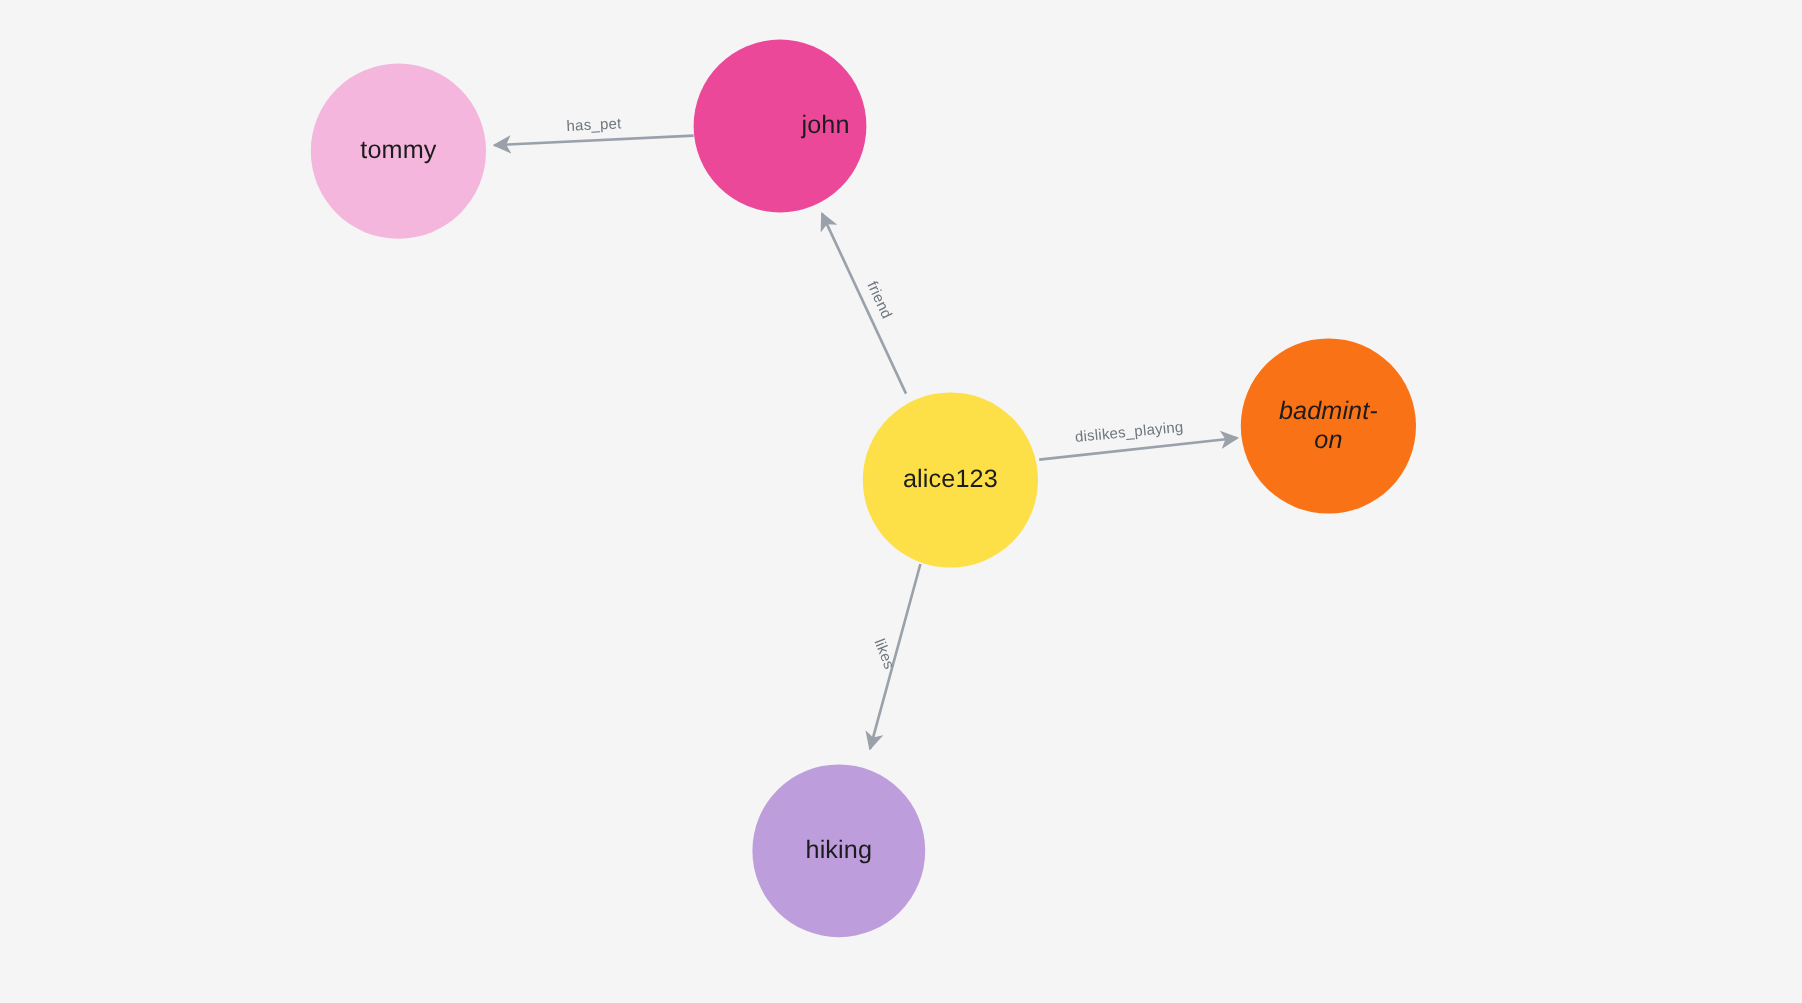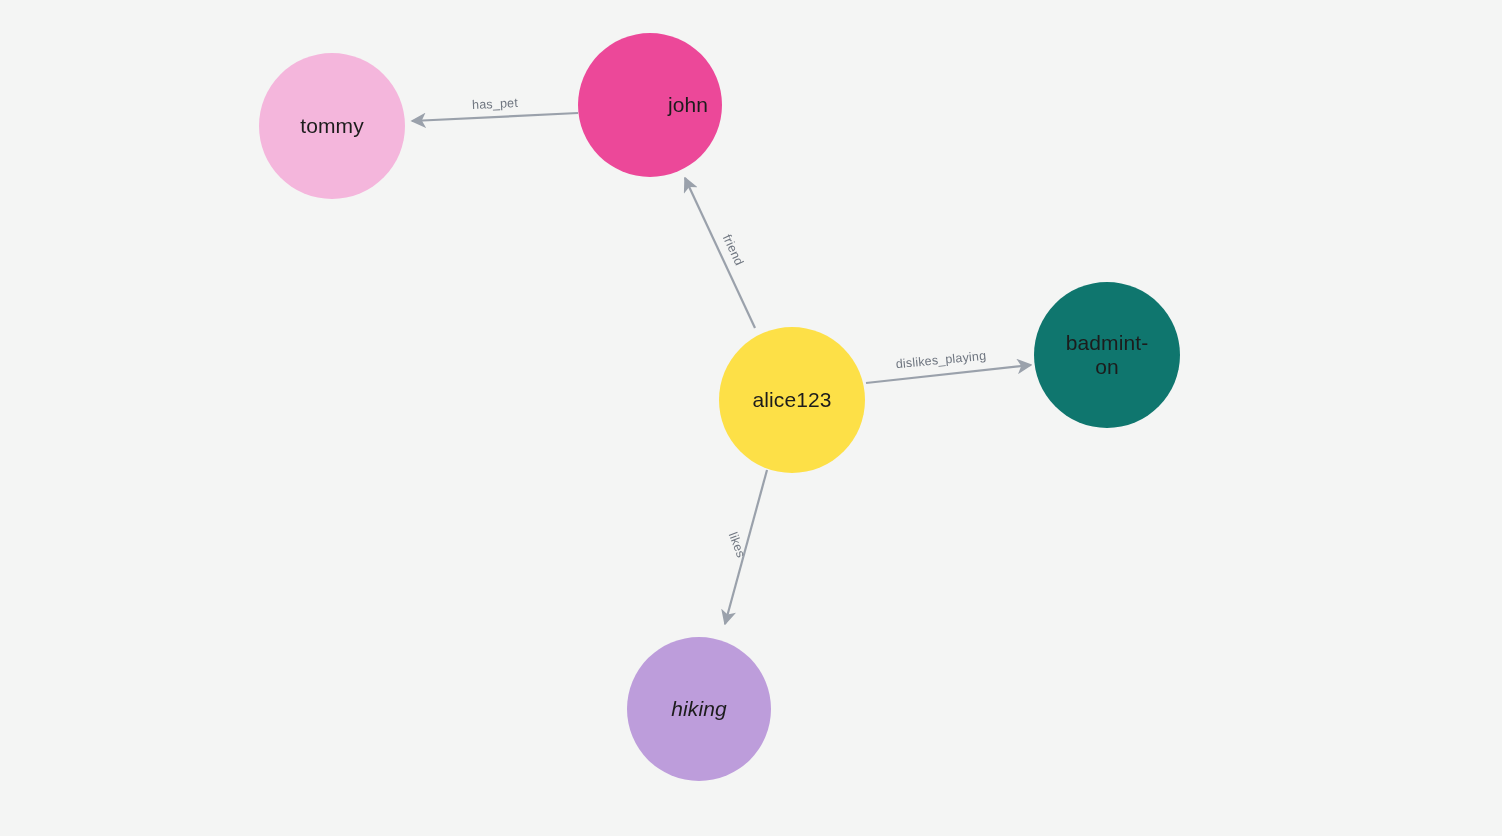--- a/index.html
+++ b/index.html
@@ -82,21 +82,21 @@
   <div id="node-layer">
       <div class="node" style="left: 259px; top: 53px; width: 146px; height: 146px; background: rgb(244, 182, 220);">
         <span class="node-label" style="color: rgb(28, 28, 28);">tommy</span>
       </div>
       <div class="node" style="left: 578px; top: 33px; width: 144px; height: 144px; background: #ec4899; justify-content: flex-end;">
         <span class="node-label" style="color: rgb(28, 28, 28);">john</span>
       </div>
       <div class="node" style="left: 719px; top: 327px; width: 146px; height: 146px; background: #fde047;">
         <span class="node-label" style="color: rgb(28, 28, 28);">alice123</span>
       </div>
-      <div class="node" style="left: 1034px; top: 282px; width: 146px; height: 146px; background: #0f766e;">
+      <div class="node" style="left: 1034px; top: 282px; width: 146px; height: 146px; background: #f97316; font-style: italic;">
         <span class="node-label" style="color: rgb(28, 28, 28);">badmint-<br>on</span>
       </div>
-      <div class="node" style="left: 627px; top: 637px; width: 144px; height: 144px; background: rgb(189, 157, 219); font-style: italic;">
+      <div class="node" style="left: 627px; top: 637px; width: 144px; height: 144px; background: rgb(189, 157, 219);">
         <span class="node-label" style="color: rgb(28, 28, 28);">hiking</span>
       </div>
     </div>
 
 </div>
 
 </body></html>

